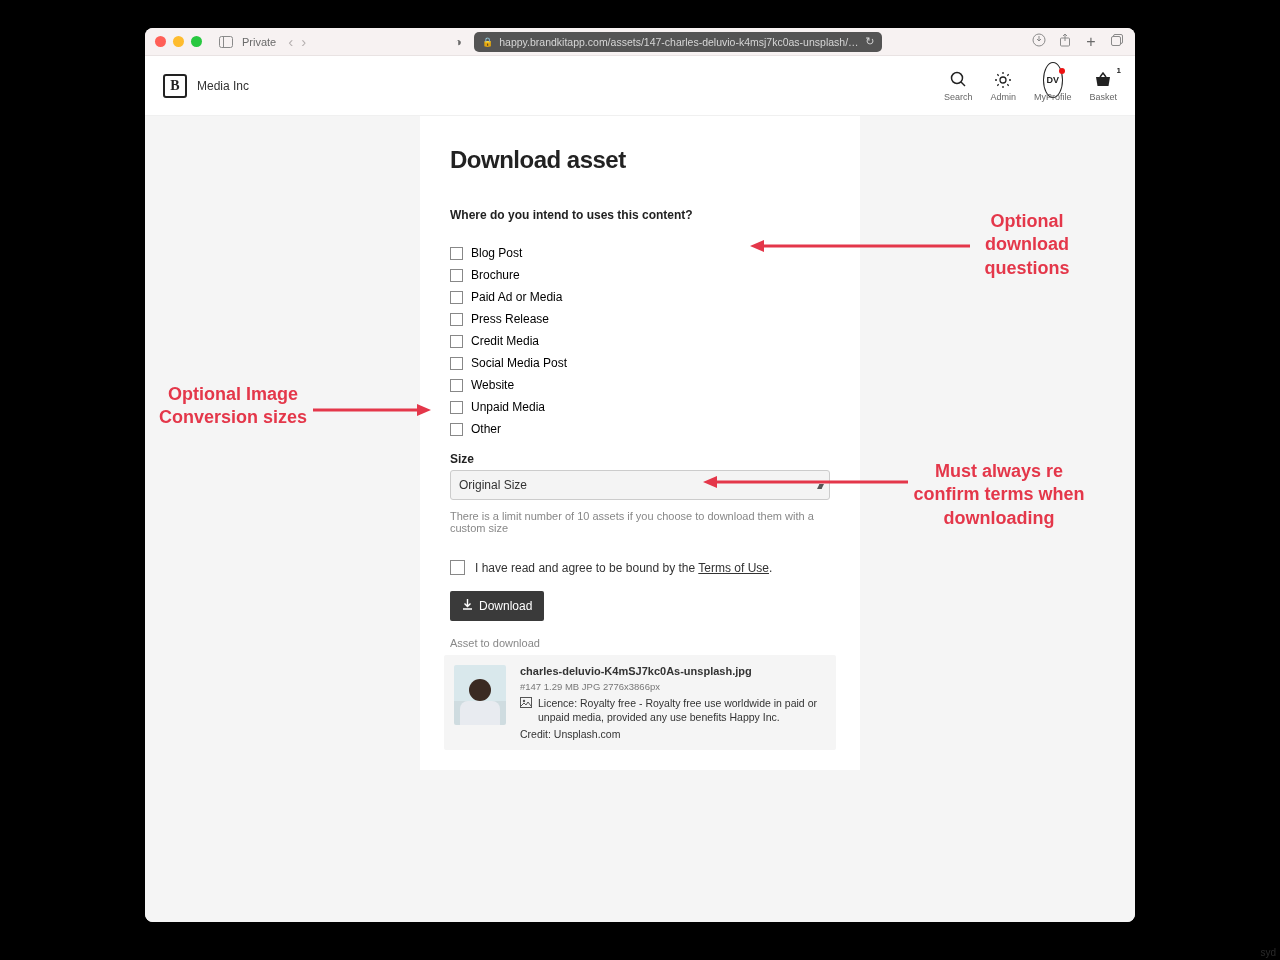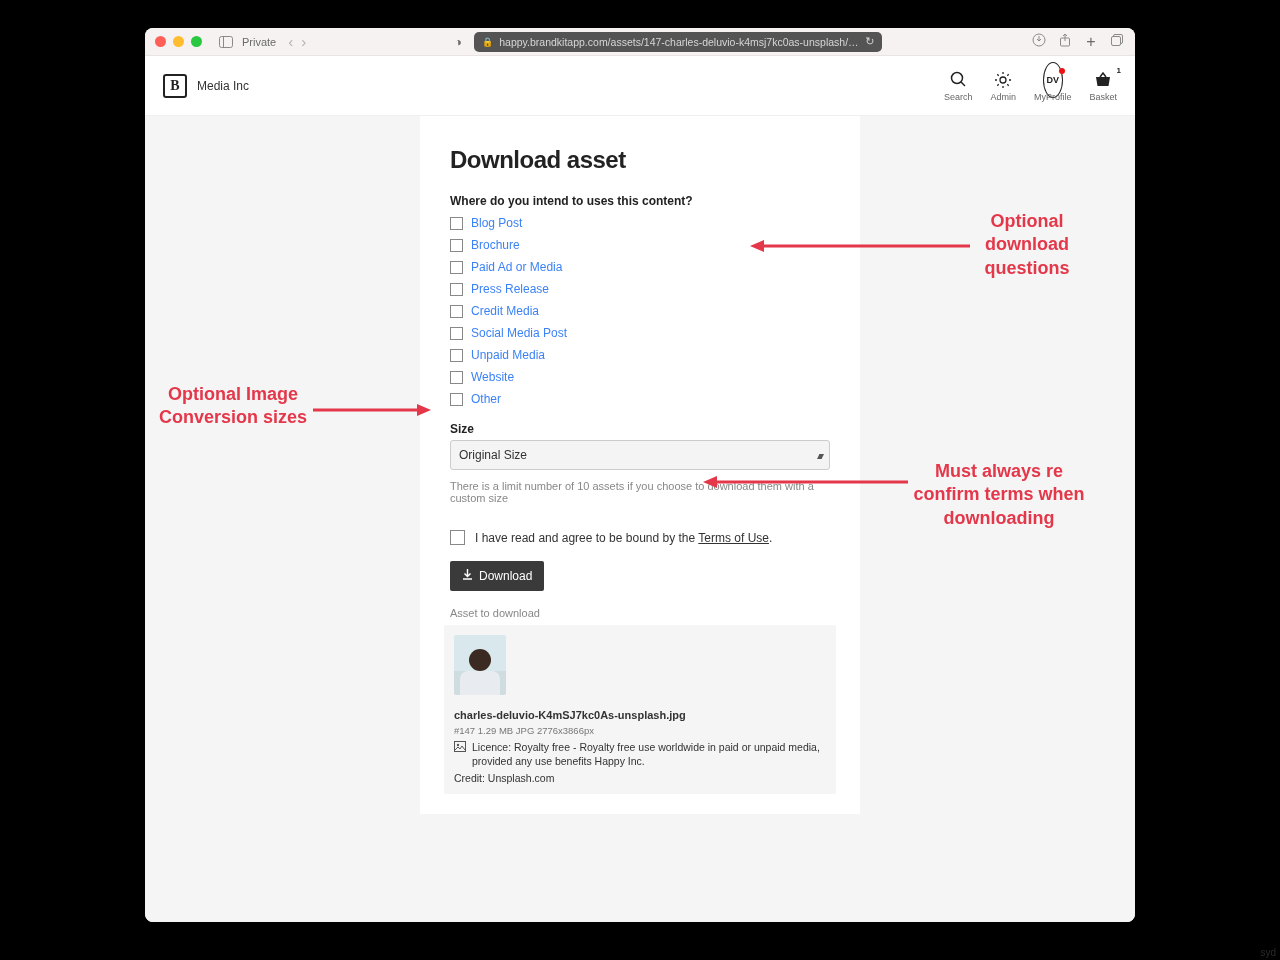--- a/index.html
+++ b/index.html
@@ -93,24 +93,24 @@
     position: relative;
   }
   .card {
     width: 440px;
     background:#fff;
     margin: 0 auto;
     padding: 30px 30px 20px 30px;
     position:relative;
     top:0;
   }
-  .card h1 { font-size: 24px; font-weight: 800; letter-spacing:-0.5px; margin-bottom: 20px; }
-  .q-label { font-size: 12px; font-weight:700; margin-bottom:6px;}
+  .card h1 { font-size: 24px; font-weight: 800; letter-spacing:-0.5px; margin-bottom: 34px; }
+  .q-label { font-size: 12px; font-weight:700; margin-bottom:22px;}
   .opts { display:flex; flex-direction:column; gap:4px; margin-bottom:14px;}
-  .opt { display:flex; align-items:center; gap:8px; font-size:12px; color:#3b82f6; height:18px;}
+  .opt { display:flex; align-items:center; gap:8px; font-size:12px; color:#000000; height:18px;}
   .chk { width:13px; height:13px; border:1.5px solid #888; background:#fff;}
   .sec-label { font-size:12px; font-weight:700; margin-bottom:4px;}
   .select {
     width:100%; height:30px; border:1px solid #ccc; border-radius:3px;
     background:#f4f4f4; display:flex; align-items:center; justify-content:space-between;
     padding: 4px 8px; font-size:12px; color:#333; margin-bottom:10px;
   }
   .select-caret { font-size:10px; color:#555; letter-spacing:-3px;}
   .hint { font-size:11px; color:#888; margin-bottom:26px;}
   .agree-row { display:flex; align-items:center; gap:10px; font-size:12px; color:#333; margin-bottom:16px;}
@@ -118,21 +118,21 @@
   .tou { text-decoration: underline; }
   .dl-btn {
     background:#3a3a3a; color:#fff; border:none; height:30px; padding:0 12px;
     display:inline-flex; align-items:center; gap:6px; font-size:12px; border-radius:2px; cursor:pointer;
     margin-bottom:16px;
   }
   .dl-icon { font-size:12px;}
   .atd { font-size:11px; color:#888; margin-bottom:6px;}
   .asset-box {
     background:#f5f5f5; padding:10px; display:flex; gap:14px; border-radius:2px;
-    margin-left:-6px; margin-right:-6px;flex-direction:column;
+    margin-left:-6px; margin-right:-6px;
   }
   .thumb {
     width:52px; height:60px; background:linear-gradient(180deg,#d9e8ec 60%,#cfdce0 60%);
     position:relative; overflow:hidden; border-radius:2px;
   }
   .thumb .head { width:22px; height:22px; background:#3b2a22; border-radius:50%; position:absolute; left:15px; top:14px;}
   .thumb .body { width:40px; height:24px; background:#e8ebf0; border-radius:8px 8px 0 0; position:absolute; left:6px; top:36px;}
   .asset-info { flex:1; font-size:11px; color:#333;}
   .asset-name { font-weight:700; margin-bottom:4px;}
   .asset-meta { font-size:9.5px; color:#777; margin-bottom:4px;}
@@ -280,25 +280,25 @@
           <div class="opt">
             <span class="chk"></span>
             <span>Credit Media</span>
           </div>
           <div class="opt">
             <span class="chk"></span>
             <span>Social Media Post</span>
           </div>
           <div class="opt">
             <span class="chk"></span>
+            <span>Website</span>
+          </div>
+          <div class="opt">
+            <span class="chk"></span>
             <span>Unpaid Media</span>
-          </div>
-          <div class="opt">
-            <span class="chk"></span>
-            <span>Website</span>
           </div>
           <div class="opt">
             <span class="chk"></span>
             <span>Other</span>
           </div>
         </div>
 
       <div class="sec-label">Size</div>
       <div class="select">
         <span>Original Size</span>

